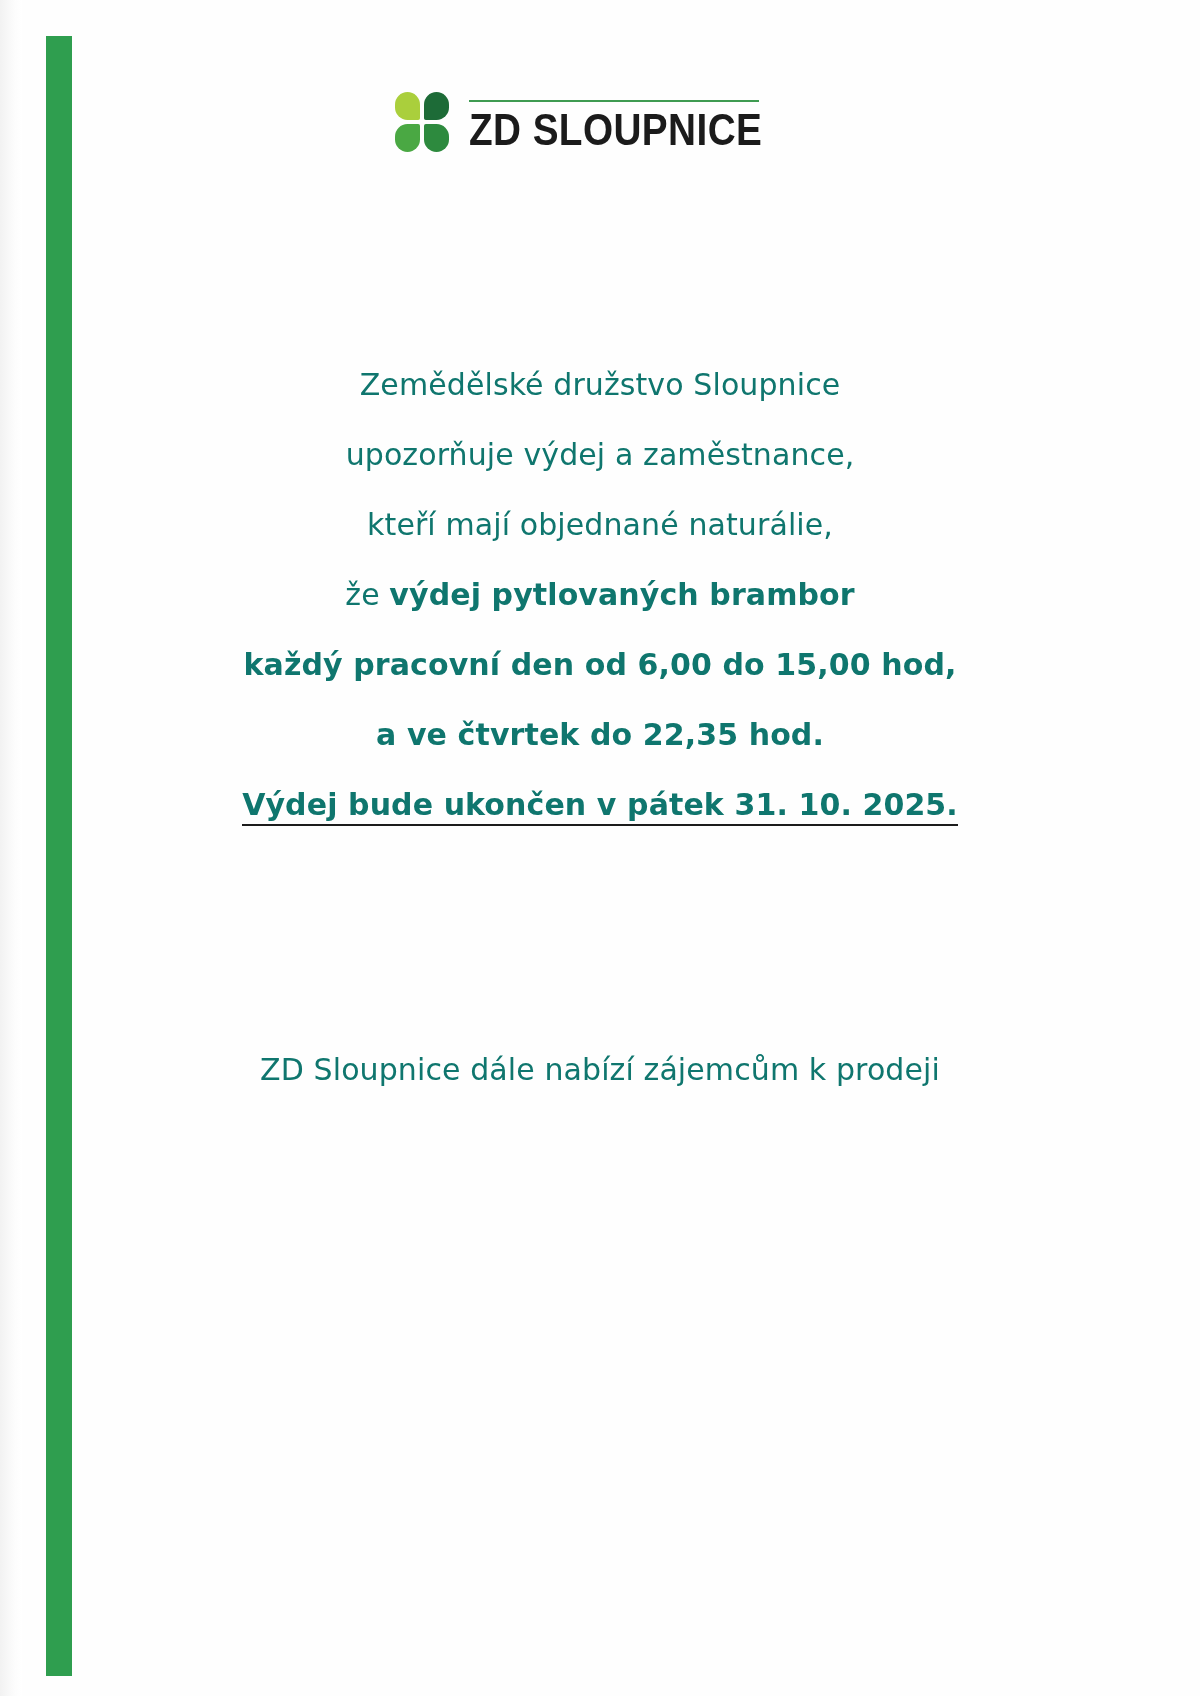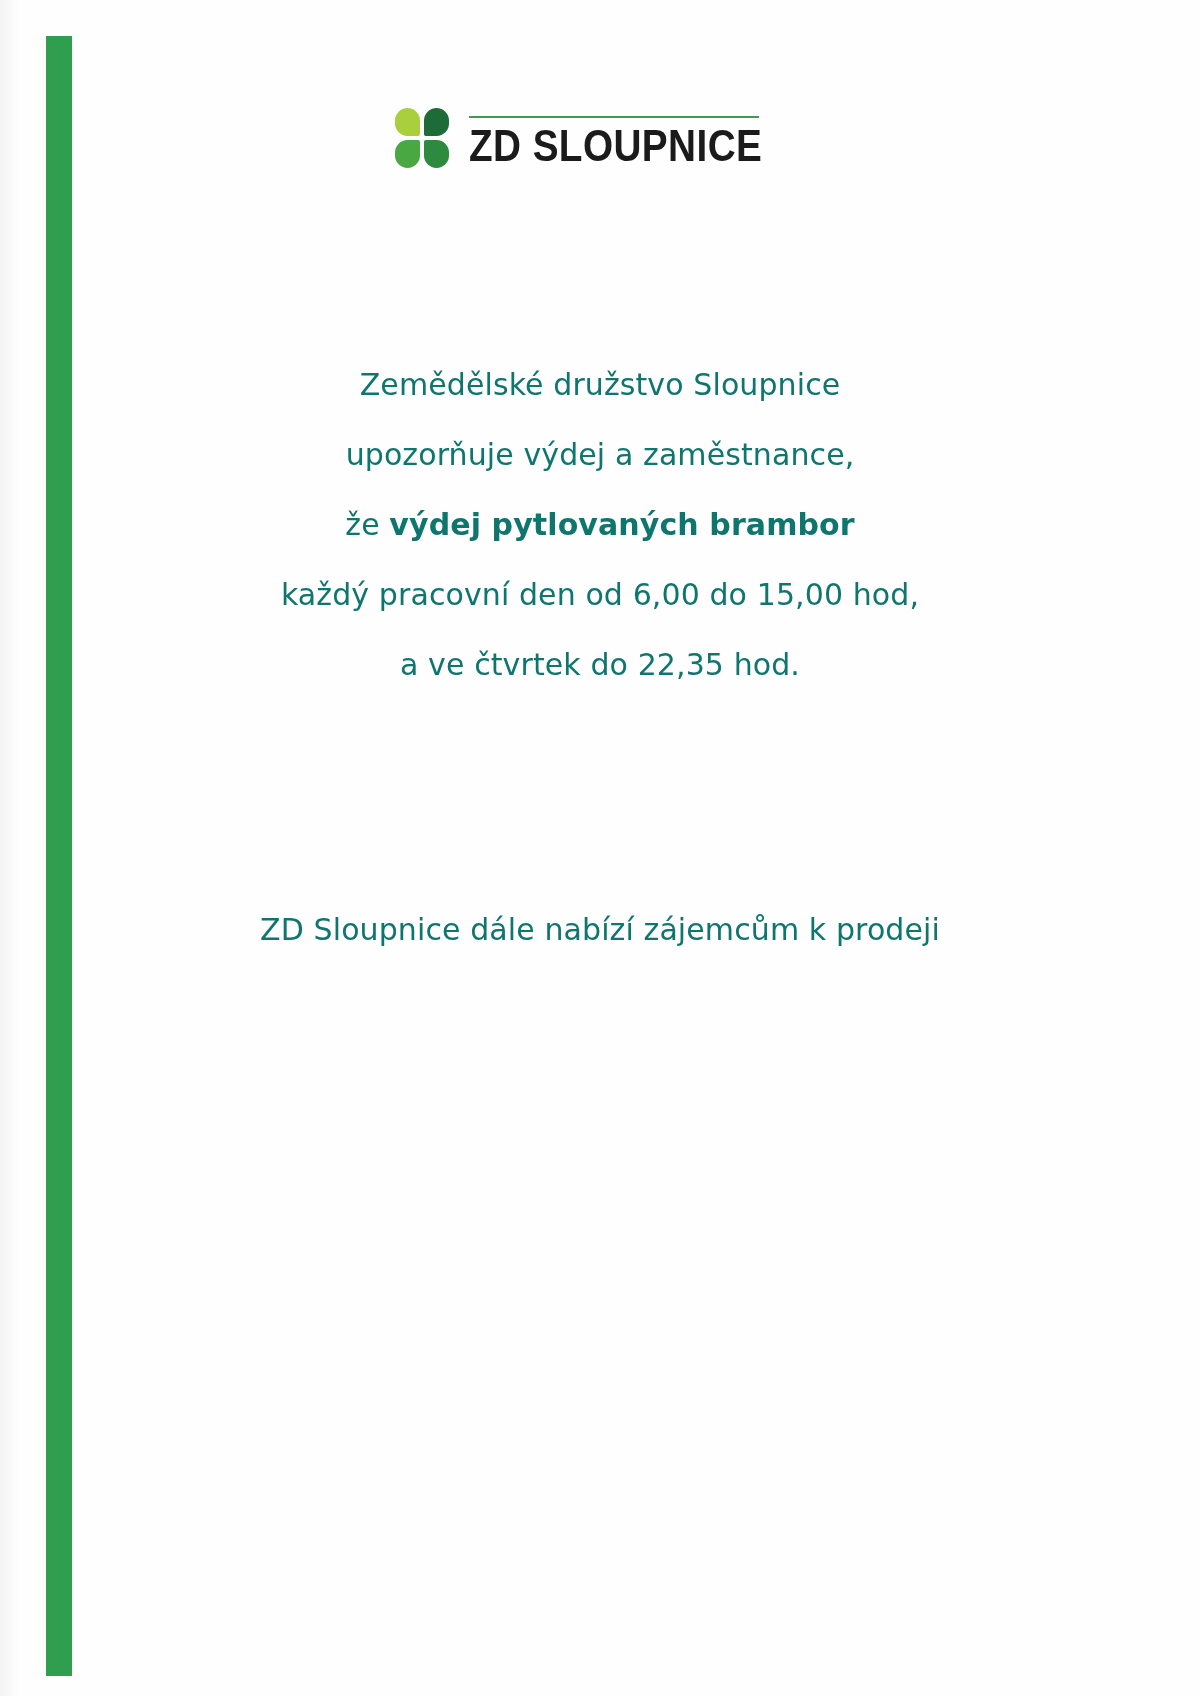--- a/index.html
+++ b/index.html
@@ -39,21 +39,21 @@
     top: 36px;
     width: 26px;
     height: 1640px;
     background: #2f9e4f;
   }
 
   
   .logo-block {
     position: absolute;
     left: 395px;
-    top: 108px;
+    top: 92px;
     display: flex;
     align-items: center;
     gap: 18px;
   }
   .logo-mark {
     width: 56px;
     height: 62px;
     position: relative;
     flex: none;
   }
@@ -115,21 +115,21 @@
   }
   .line {
     font-family: "DejaVu Sans", "Liberation Sans", sans-serif;
     font-size: 30px;
     line-height: 70px;
     color: #0f766e;
     white-space: nowrap;
     letter-spacing: 0.1px;
   }
   .line.b {
-    font-weight: 400;
+    font-weight: 700;
   }
   .line .bold {
     font-weight: 700;
   }
   .line.u .u-inner {
     border-bottom: 2px solid #1c1c1c;
     padding-bottom: 2px;
   }
   .gap {
     height: 195px;
@@ -156,28 +156,30 @@
       <div class="logo-text">ZD SLOUPNICE</div>
     </div>
   </div>
 
   <div class="content">
 
     <div class="line">Zemědělské družstvo Sloupnice</div>
 
     <div class="line">upozorňuje výdej a zaměstnance,</div>
 
+    <div class="line">kteří mají objednané naturálie,</div>
 
     <div class="line"><span>že </span><span class="bold">výdej pytlovaných brambor</span></div>
 
 
     <div class="line b">každý pracovní den od 6,00 do 15,00 hod,</div>
 
     <div class="line b">a ve čtvrtek do 22,35 hod.</div>
 
+    <div class="line b u"><span class="u-inner">Výdej bude ukončen v pátek 31. 10. 2025.</span></div>
 
     <div class="gap"></div>
 
     <div class="line">ZD Sloupnice dále nabízí zájemcům k prodeji</div>
 
 
   </div>
 </div>
 
 </body></html>

